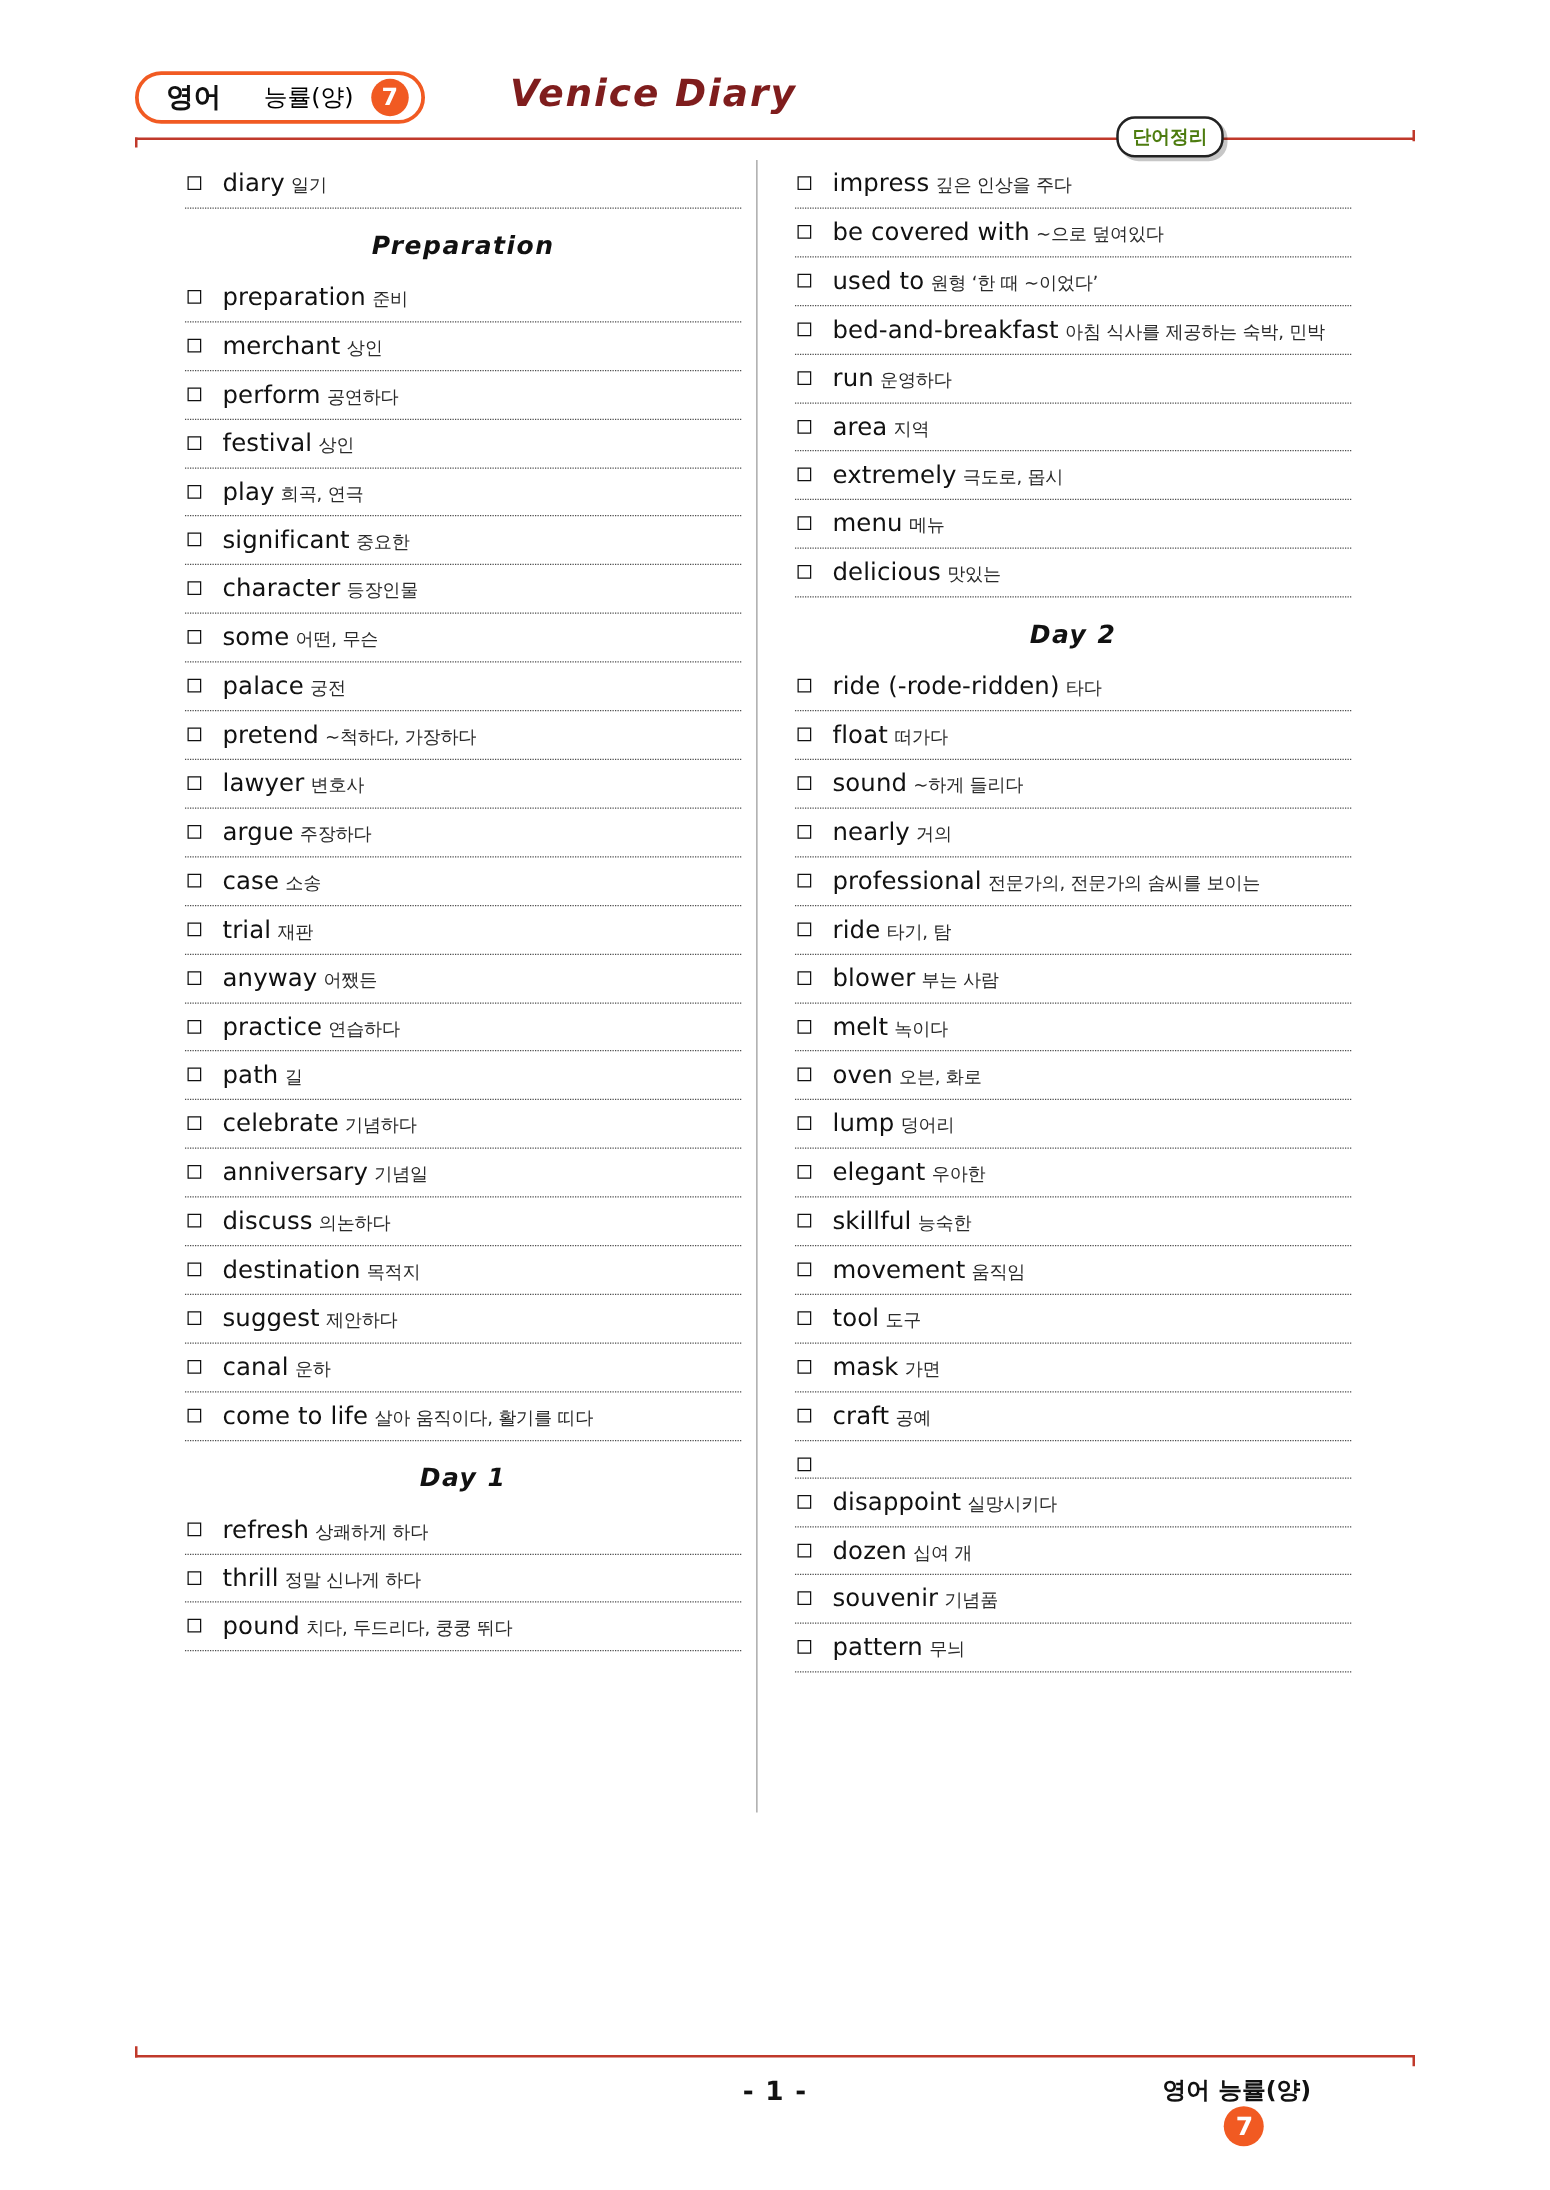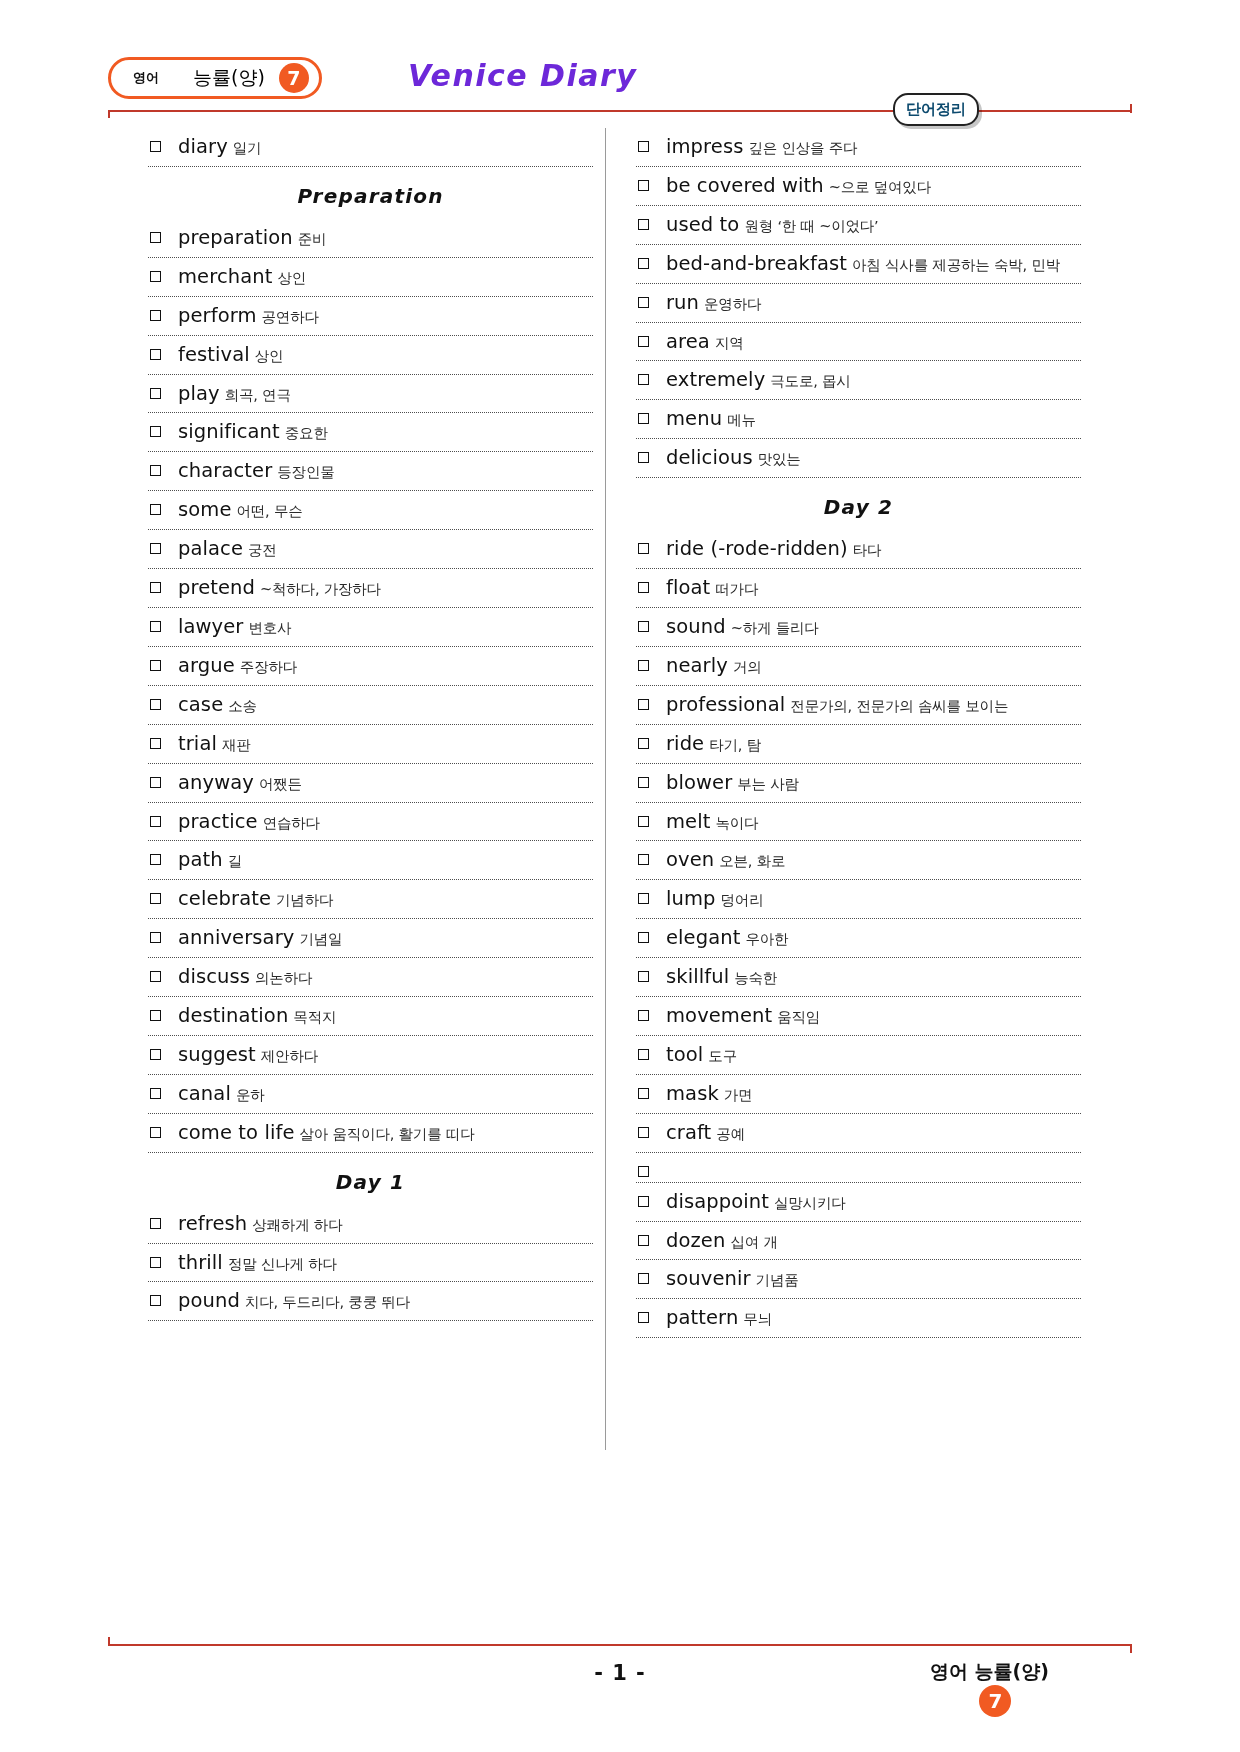--- a/index.html
+++ b/index.html
@@ -39,21 +39,21 @@
     height: 42px;
     border: 3px solid #F15A22;
     border-radius: 21px;
     display: flex;
     align-items: center;
     padding: 0 10px 0 22px;
     box-sizing: border-box;
     background: #fff;
   }
   .pill-subject {
-    font-size: 13px;
+    font-size: 22px;
     font-weight: bold;
     letter-spacing: 0px;
     color: #111;
     margin-right: 34px;
   }
   .pill-book {
     font-size: 19px;
     font-weight: normal;
     color: #000000;
     margin-right: 14px;
@@ -72,21 +72,21 @@
     line-height: 1;
   }
   .lesson-title {
     position: absolute;
     left: 300px;
     top: 1px;
     font-size: 30px;
     font-weight: bold;
     font-style: italic;
     letter-spacing: 1.5px;
-    color: #6d28d9;
+    color: #7f1d1d;
     white-space: nowrap;
   }
 
   .header-rule {
     position: absolute;
     left: 108px;
     top: 110px;
     width: 1024px;
     height: 0;
     border-top: 2px solid #C0392B;
@@ -115,21 +115,21 @@
     width: 82px;
     height: 29px;
     border: 2px solid #222;
     border-radius: 15px;
     background: #ffffff;
     display: flex;
     align-items: center;
     justify-content: center;
     font-size: 15px;
     font-weight: bold;
-    color: #0c4a6e;
+    color: #4d7c0f;
     z-index: 4;
     box-shadow: 3px 3px 0 rgba(0,0,0,0.22);
   }
 
   
   .columns {
     position: absolute;
     left: 108px;
     top: 128px;
     width: 1024px;

